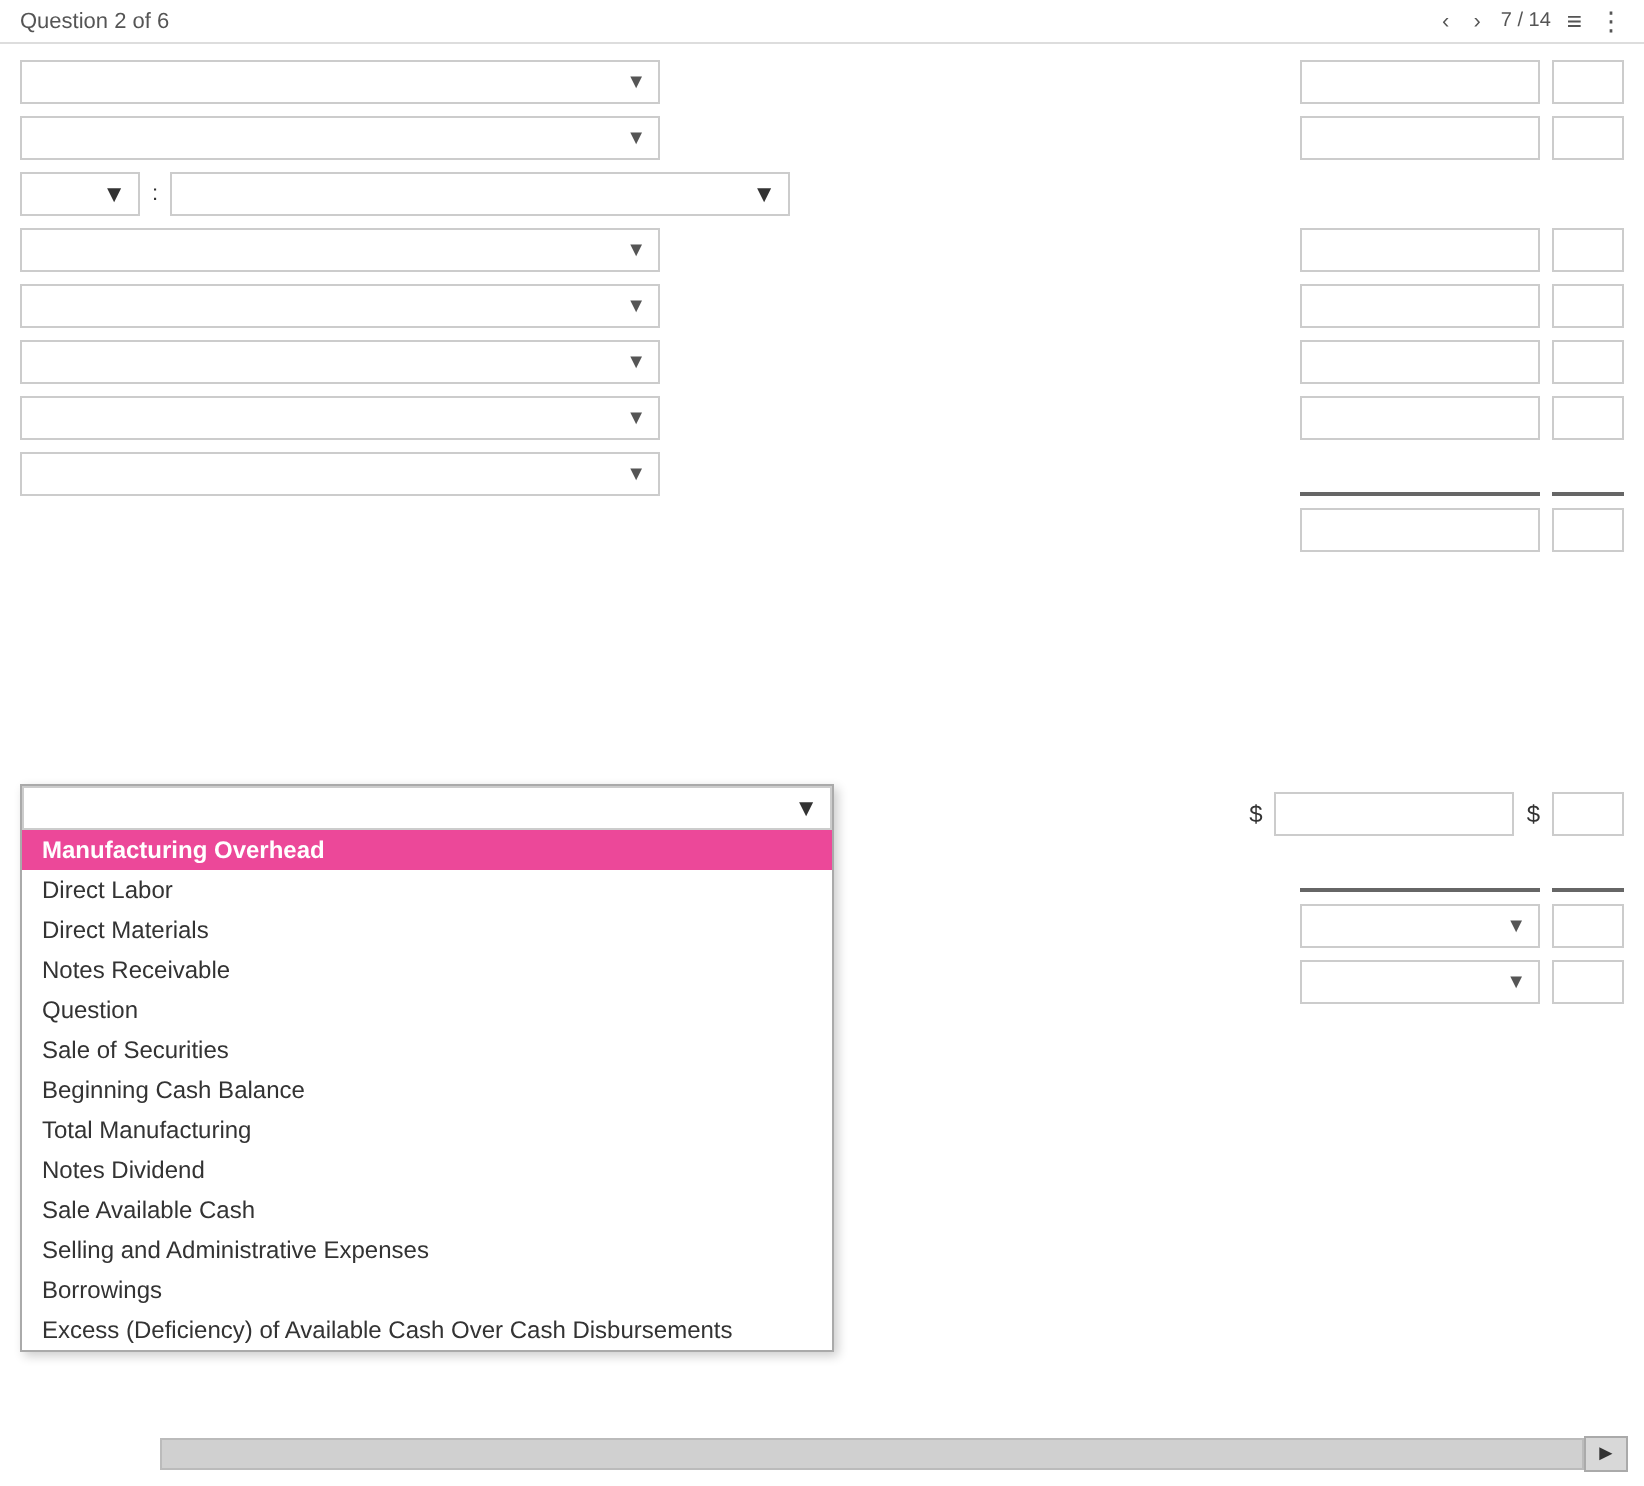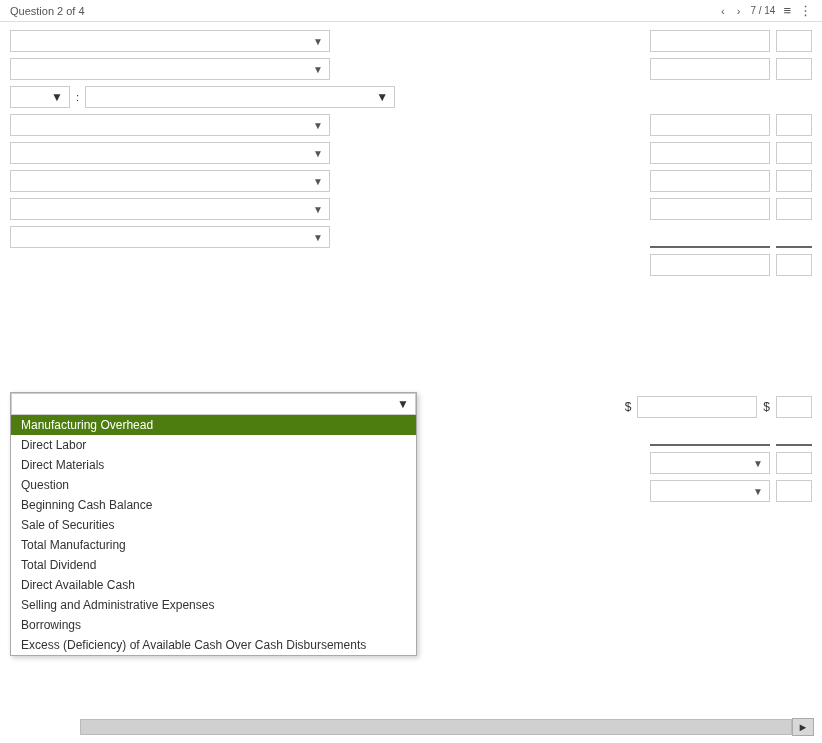--- a/index.html
+++ b/index.html
@@ -223,41 +223,41 @@
     }
 
     .dropdown-list li {
       padding: 3px 10px;
       cursor: pointer;
       font-size: 12px;
       color: #333;
     }
 
     .dropdown-list li:first-child {
-      background: #4d7c0f;
+      background: #ec4899;
       color: #fff;
-      font-weight: normal;
+      font-weight: bold;
     }
 
     
     .underlined-row .input-box,
     .underlined-row .input-box-small {
       border-bottom: 2px solid #666;
       border-top: none;
       border-left: none;
       border-right: none;
     }
   </style>
 </head>
 <body>
 
 <div class="page-container">
 
   <div class="top-bar">
-    <div class="top-bar-left">Question 2 of 4</div>
+    <div class="top-bar-left">Question 2 of 6</div>
     <div class="top-bar-right">
       <button class="nav-btn">‹</button>
       <button class="nav-btn">›</button>
       <span class="page-info">7 / 14</span>
       <button class="icon-btn">≡</button>
       <button class="icon-btn">⋮</button>
     </div>
   </div>
 
   <div class="main-content">
@@ -319,26 +319,27 @@
       </div>
 
       <div class="dropdown-open">
         <div class="dropdown-open-header">
           <span class="arrow">▼</span>
         </div>
         <ul class="dropdown-list">
           <li>Manufacturing Overhead</li>
           <li>Direct Labor</li>
           <li>Direct Materials</li>
+          <li>Notes Receivable</li>
           <li>Question</li>
+          <li>Sale of Securities</li>
           <li>Beginning Cash Balance</li>
-          <li>Sale of Securities</li>
           <li>Total Manufacturing</li>
-          <li>Total Dividend</li>
-          <li>Direct Available Cash</li>
+          <li>Notes Dividend</li>
+          <li>Sale Available Cash</li>
           <li>Selling and Administrative Expenses</li>
           <li>Borrowings</li>
           <li>Excess (Deficiency) of Available Cash Over Cash Disbursements</li>
 
         </ul>
       </div>
 
     </div>
 
     <div class="right-panel">

